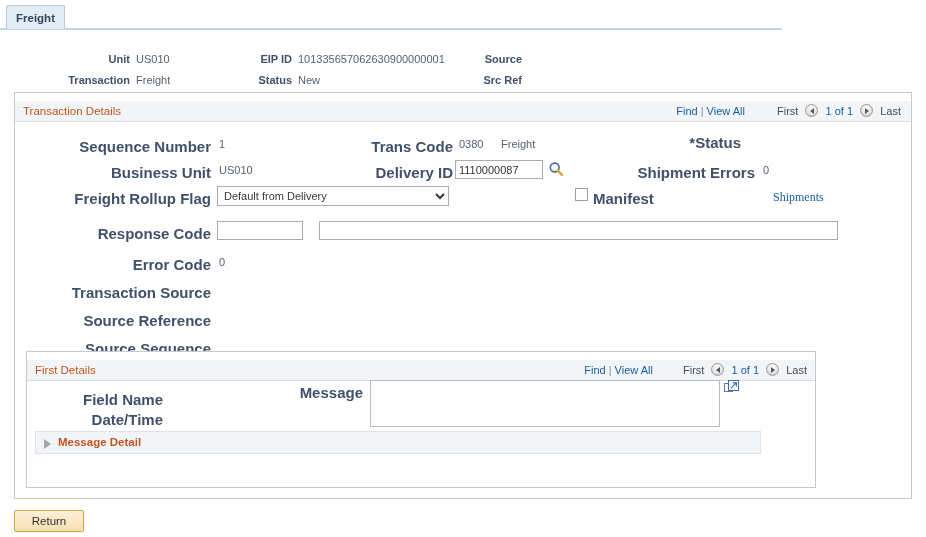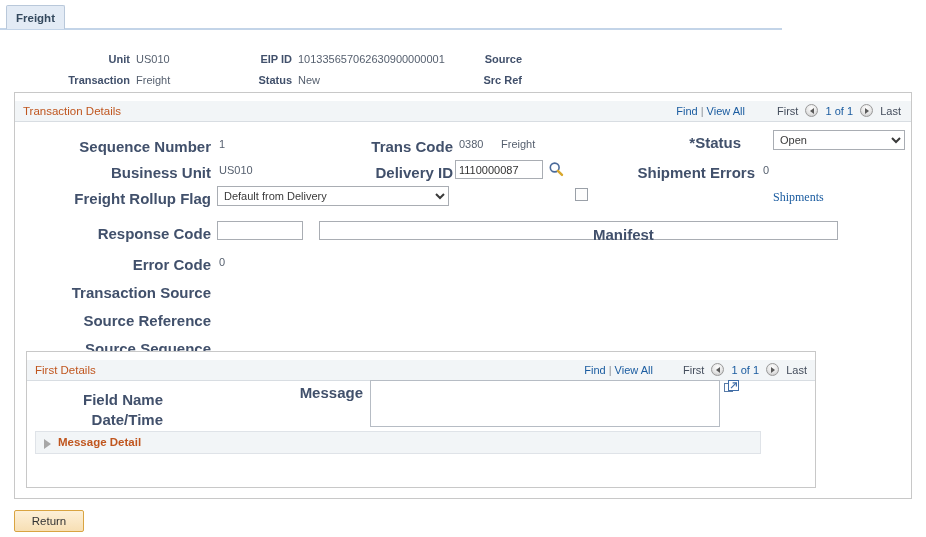--- a/index.html
+++ b/index.html
@@ -290,26 +290,23 @@
   <span class="flabel" style="left:310px; top:71px; width:128px;">Delivery ID</span>
   <input class="tbox" style="left: 440px; top: 67px; width: 88px;" value="1110000087">
   <span class="lookup" style="left:533px; top:68px;">
     <svg width="16" height="16" viewBox="0 0 16 16">
       <circle cx="6.7" cy="6.5" r="4.4" fill="none" stroke="#4a6a9a" stroke-width="1.6"></circle>
       <line x1="9.9" y1="9.8" x2="14" y2="13.9" stroke="#d8a72c" stroke-width="2.4" stroke-linecap="round"></line>
     </svg>
   </span>
 
   <span class="chk" style="left:560px; top:95px;"></span>
-  <span class="flabel" style="left:578px; top:97px; text-align:left;margin-top:36px;">Manifest</span>
+  <span class="flabel" style="left:578px; top:97px; text-align:left;">Manifest</span>
 
   <span class="flabel" style="left:614px; top:41px; width:112px;">*Status</span>
-  <select class="sel" style="left:758px; top:37px; width:132px;">
-    <option>Open</option>
-  </select>
 
   <span class="flabel" style="left:594px; top:71px; width:146px;">Shipment Errors</span>
   <span class="fvalue" style="left:748px; top:71px;">0</span>
 
   <a class="link" href="#" style="left:758px; top:97px;">Shipments</a>
 
   <div class="panel" id="panel-edit">
 
     <div class="panel-header">
       <span class="panel-title">First Details</span>

